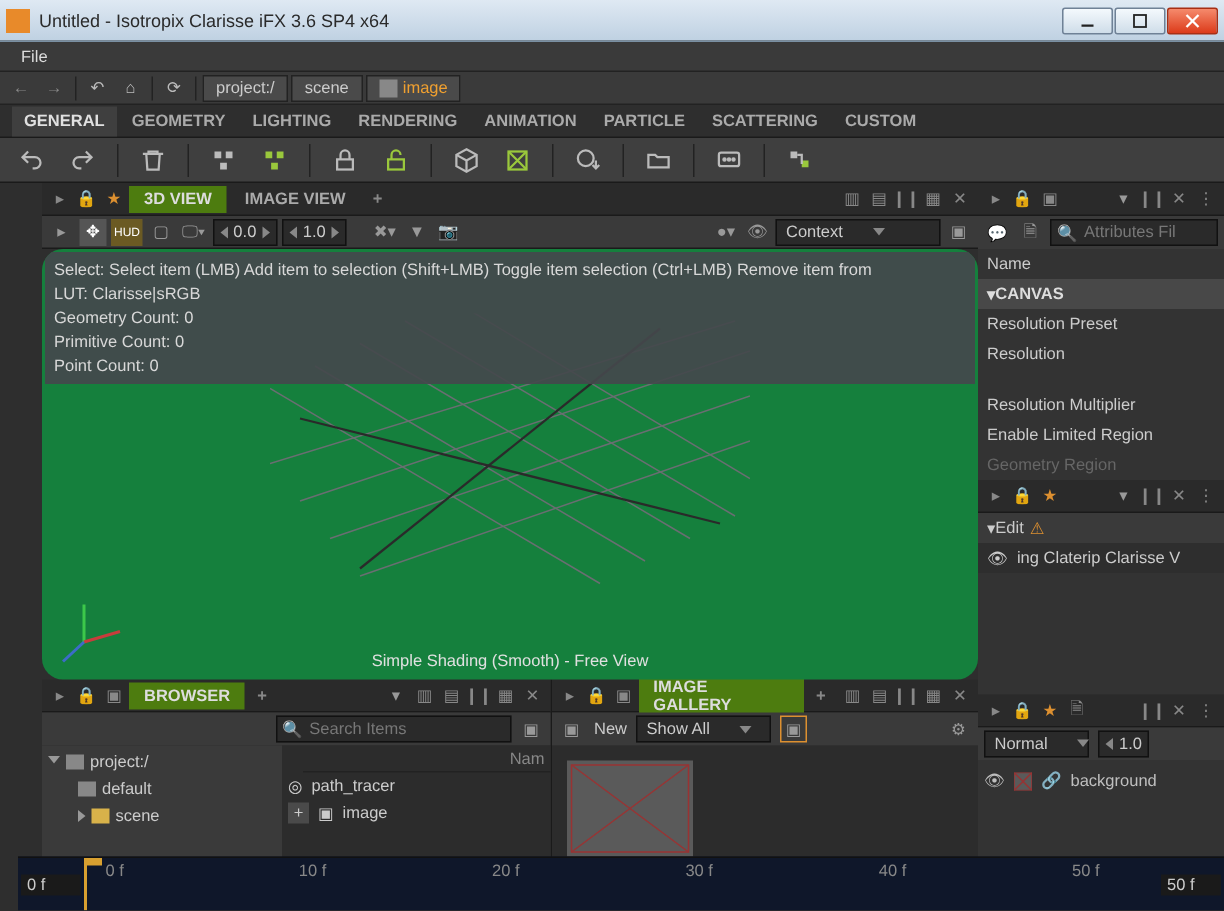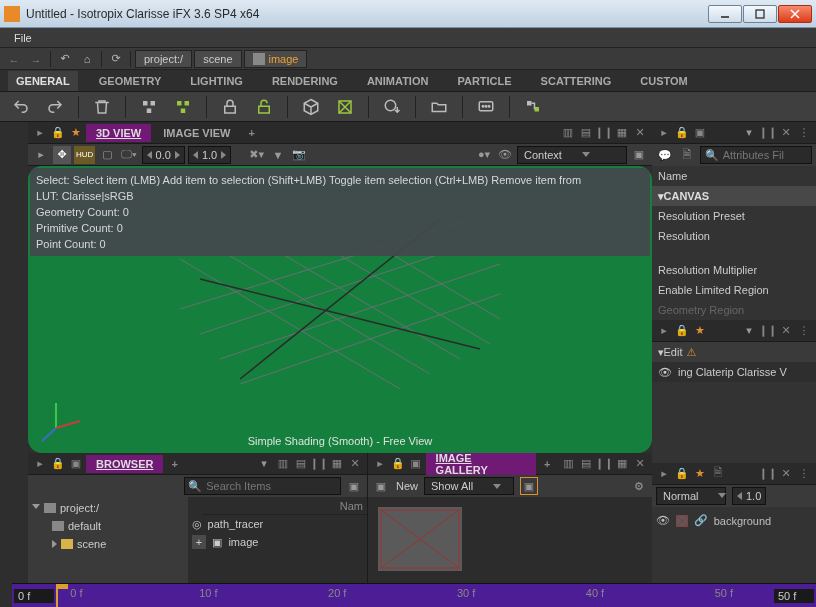--- a/index.html
+++ b/index.html
@@ -16,39 +16,39 @@
   .menubar .m { color:#ddd; padding:2px 8px;}
   
   .navbar { height:22px; background:#3a3a3a; display:flex; align-items:center; padding:0 4px; gap:2px; border-bottom:1px solid #222;}
   .navbtn { width:20px; height:18px; display:flex; align-items:center; justify-content:center; color:#888; border:1px solid transparent; border-radius:2px;}
   .navbtn.enabled{ color:#bbb;}
   .navsep { width:1px; height:16px; background:#222; margin:0 2px;}
   .pathseg { background:#4a4a4a; padding:2px 8px; color:#ccc; display:flex; align-items:center; gap:4px; border:1px solid #222;}
   .pathseg.image { color:#f0a030; }
   .pathseg.image .ico { width:12px;height:12px; background:#888; display:inline-block;}
   
-  .tabstrip { height:22px; background:#2e2e2e; display:flex; align-items:flex-end; padding:0 8px; gap:13px; border-bottom:1px solid #1a1a1a;}
+  .tabstrip { height:22px; background:#2e2e2e; display:flex; align-items:flex-end; padding:0 8px; gap:2px; border-bottom:1px solid #1a1a1a;}
   .tabstrip .tab { padding:4px 8px; color:#aaa; font-weight:bold;}
   .tabstrip .tab.active { background:#3f3f3f; color:#e0e0e0; }
   
   .toolbar { height:30px; background:#3f3f3f; display:flex; align-items:center; padding:0 8px; gap:8px; border-bottom:1px solid #1a1a1a;}
   .tbtn { width:26px; height:26px; display:flex; align-items:center; justify-content:center; color:#bbb; border-radius:3px;}
   .tbtn svg { width:18px; height:18px; }
   .tsep { width:1px; height:22px; background:#222; margin:0 2px;}
   .accent { color:#9ac83c;}
   
   .workarea { position:absolute; top:122px; left:12px; right:0; bottom:12px; display:flex;}
   .col-left { width:16px; background:#2e2e2e;}
   .col-mid { flex:1; display:flex; flex-direction:column;}
   .col-right { width:164px; display:flex; flex-direction:column;}
   .panel-head { height:22px; background:#2a2a2a; display:flex; align-items:center; padding:0 4px; gap:2px; border-bottom:1px solid #1a1a1a;}
   .ph-btn { width:16px; height:16px; color:#888; display:flex; align-items:center; justify-content:center;}
   .ph-btn.orange{ color:#dd9030; }
   .ph-tab { padding:3px 10px; color:#aaa; font-weight:bold;}
-  .ph-tab.active{ background:#701a75; color:#ddd;text-decoration:underline;}
+  .ph-tab.active{ background:#4d7c0f; color:#ddd;}
   .ph-tab.add { padding:3px 6px; color:#888;}
   .ph-flex { flex:1;}
   .ph-right-icons { display:flex; gap:2px;}
   
   .viewtoolbar { height:22px; background:#3a3a3a; display:flex; align-items:center; padding:0 4px; gap:3px; border-bottom:1px solid #1a1a1a;}
   .vbtn { min-width:18px; height:18px; display:flex; align-items:center; justify-content:center; color:#999; padding:0 2px;}
   .vbtn.on{ color:#fff; background:#555;}
   .spin { display:flex; align-items:center; background:#2a2a2a; border:1px solid #111; height:18px; padding:0 4px; color:#ccc; gap:4px;}
   .spin .tri { width:0;height:0; border-top:4px solid transparent; border-bottom:4px solid transparent;}
   .spin .tri.l { border-right:5px solid #888;}
@@ -88,21 +88,21 @@
   
   .attr-body{ flex:1; background:#333; display:flex; flex-direction:column;}
   .attr-toolbar{ height:22px; background:#3a3a3a; display:flex; align-items:center; padding:0 4px; gap:4px;}
   .attr-row{ display:flex; align-items:center; height:20px; padding:0 6px; color:#ccc;}
   .attr-section{ background:#484848; font-weight:bold; color:#ddd;}
   .attr-row.dim{ color:#666;}
   .layers-toolbar{ height:22px; background:#3a3a3a; display:flex; align-items:center; padding:0 4px; gap:6px;}
   .layers-body{ flex:1; background:#333; padding:4px;}
   .layer-row{ display:flex; align-items:center; gap:6px; height:20px;}
   
-  .timeline{ position:absolute; left:12px; right:0; bottom:0; height:24px; background:#4c1d95; border-top:1px solid #111; display:flex; align-items:center; overflow:hidden;}
+  .timeline{ position:absolute; left:12px; right:0; bottom:0; height:36px; background:#0f172a; border-top:1px solid #111; display:flex; align-items:center; overflow:hidden;}
   .timeline .field{ width:40px; background:#1a1a1a; padding:1px 4px; color:#ccc; margin:0 2px;}
   .timeline .ruler{ flex:1; height:100%; position:relative; color:#888;}
   .timeline .ruler .marker{ position:absolute; left:0; top:0; width:2px; height:100%; background:#d8a030;}
   .timeline .ruler .cue{ position:absolute; left:0; top:0; width:12px; height:5px; background:#d8a030;}
   .timeline .ruler span{ position:absolute; top:3px;}
   .smallicon{ width:12px;height:12px;}
 </style>
 </head>
 <body>
 

